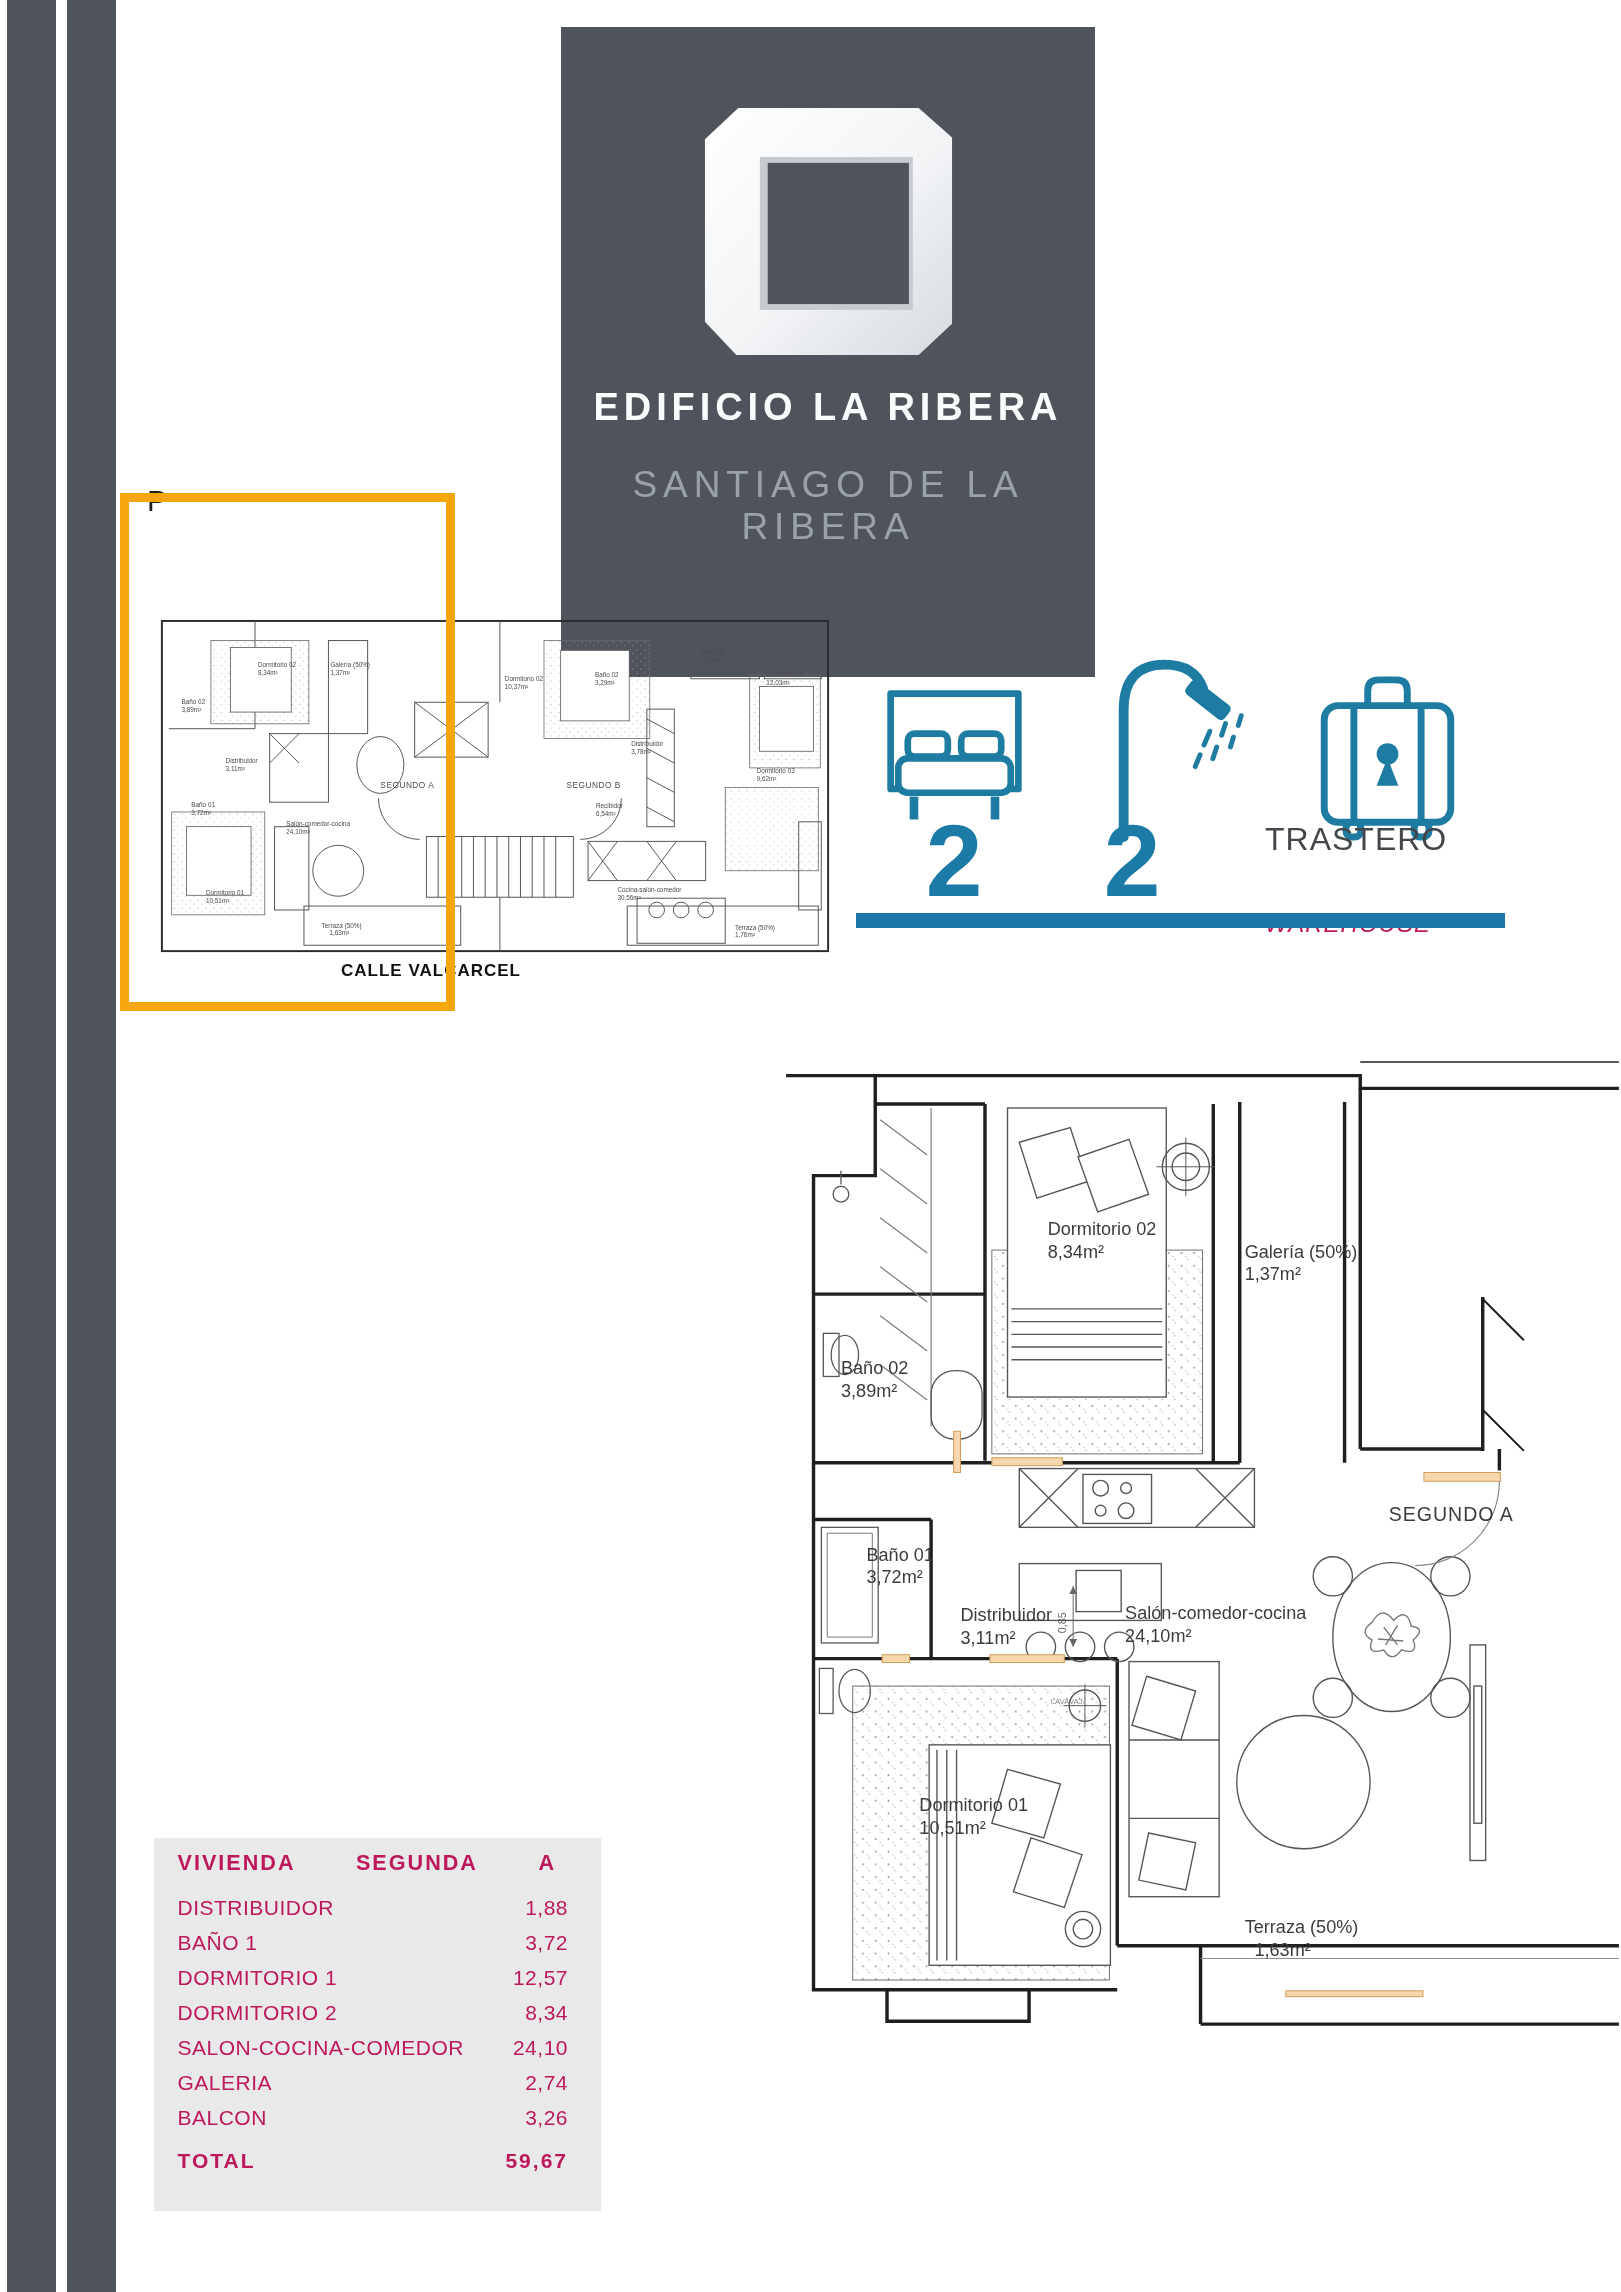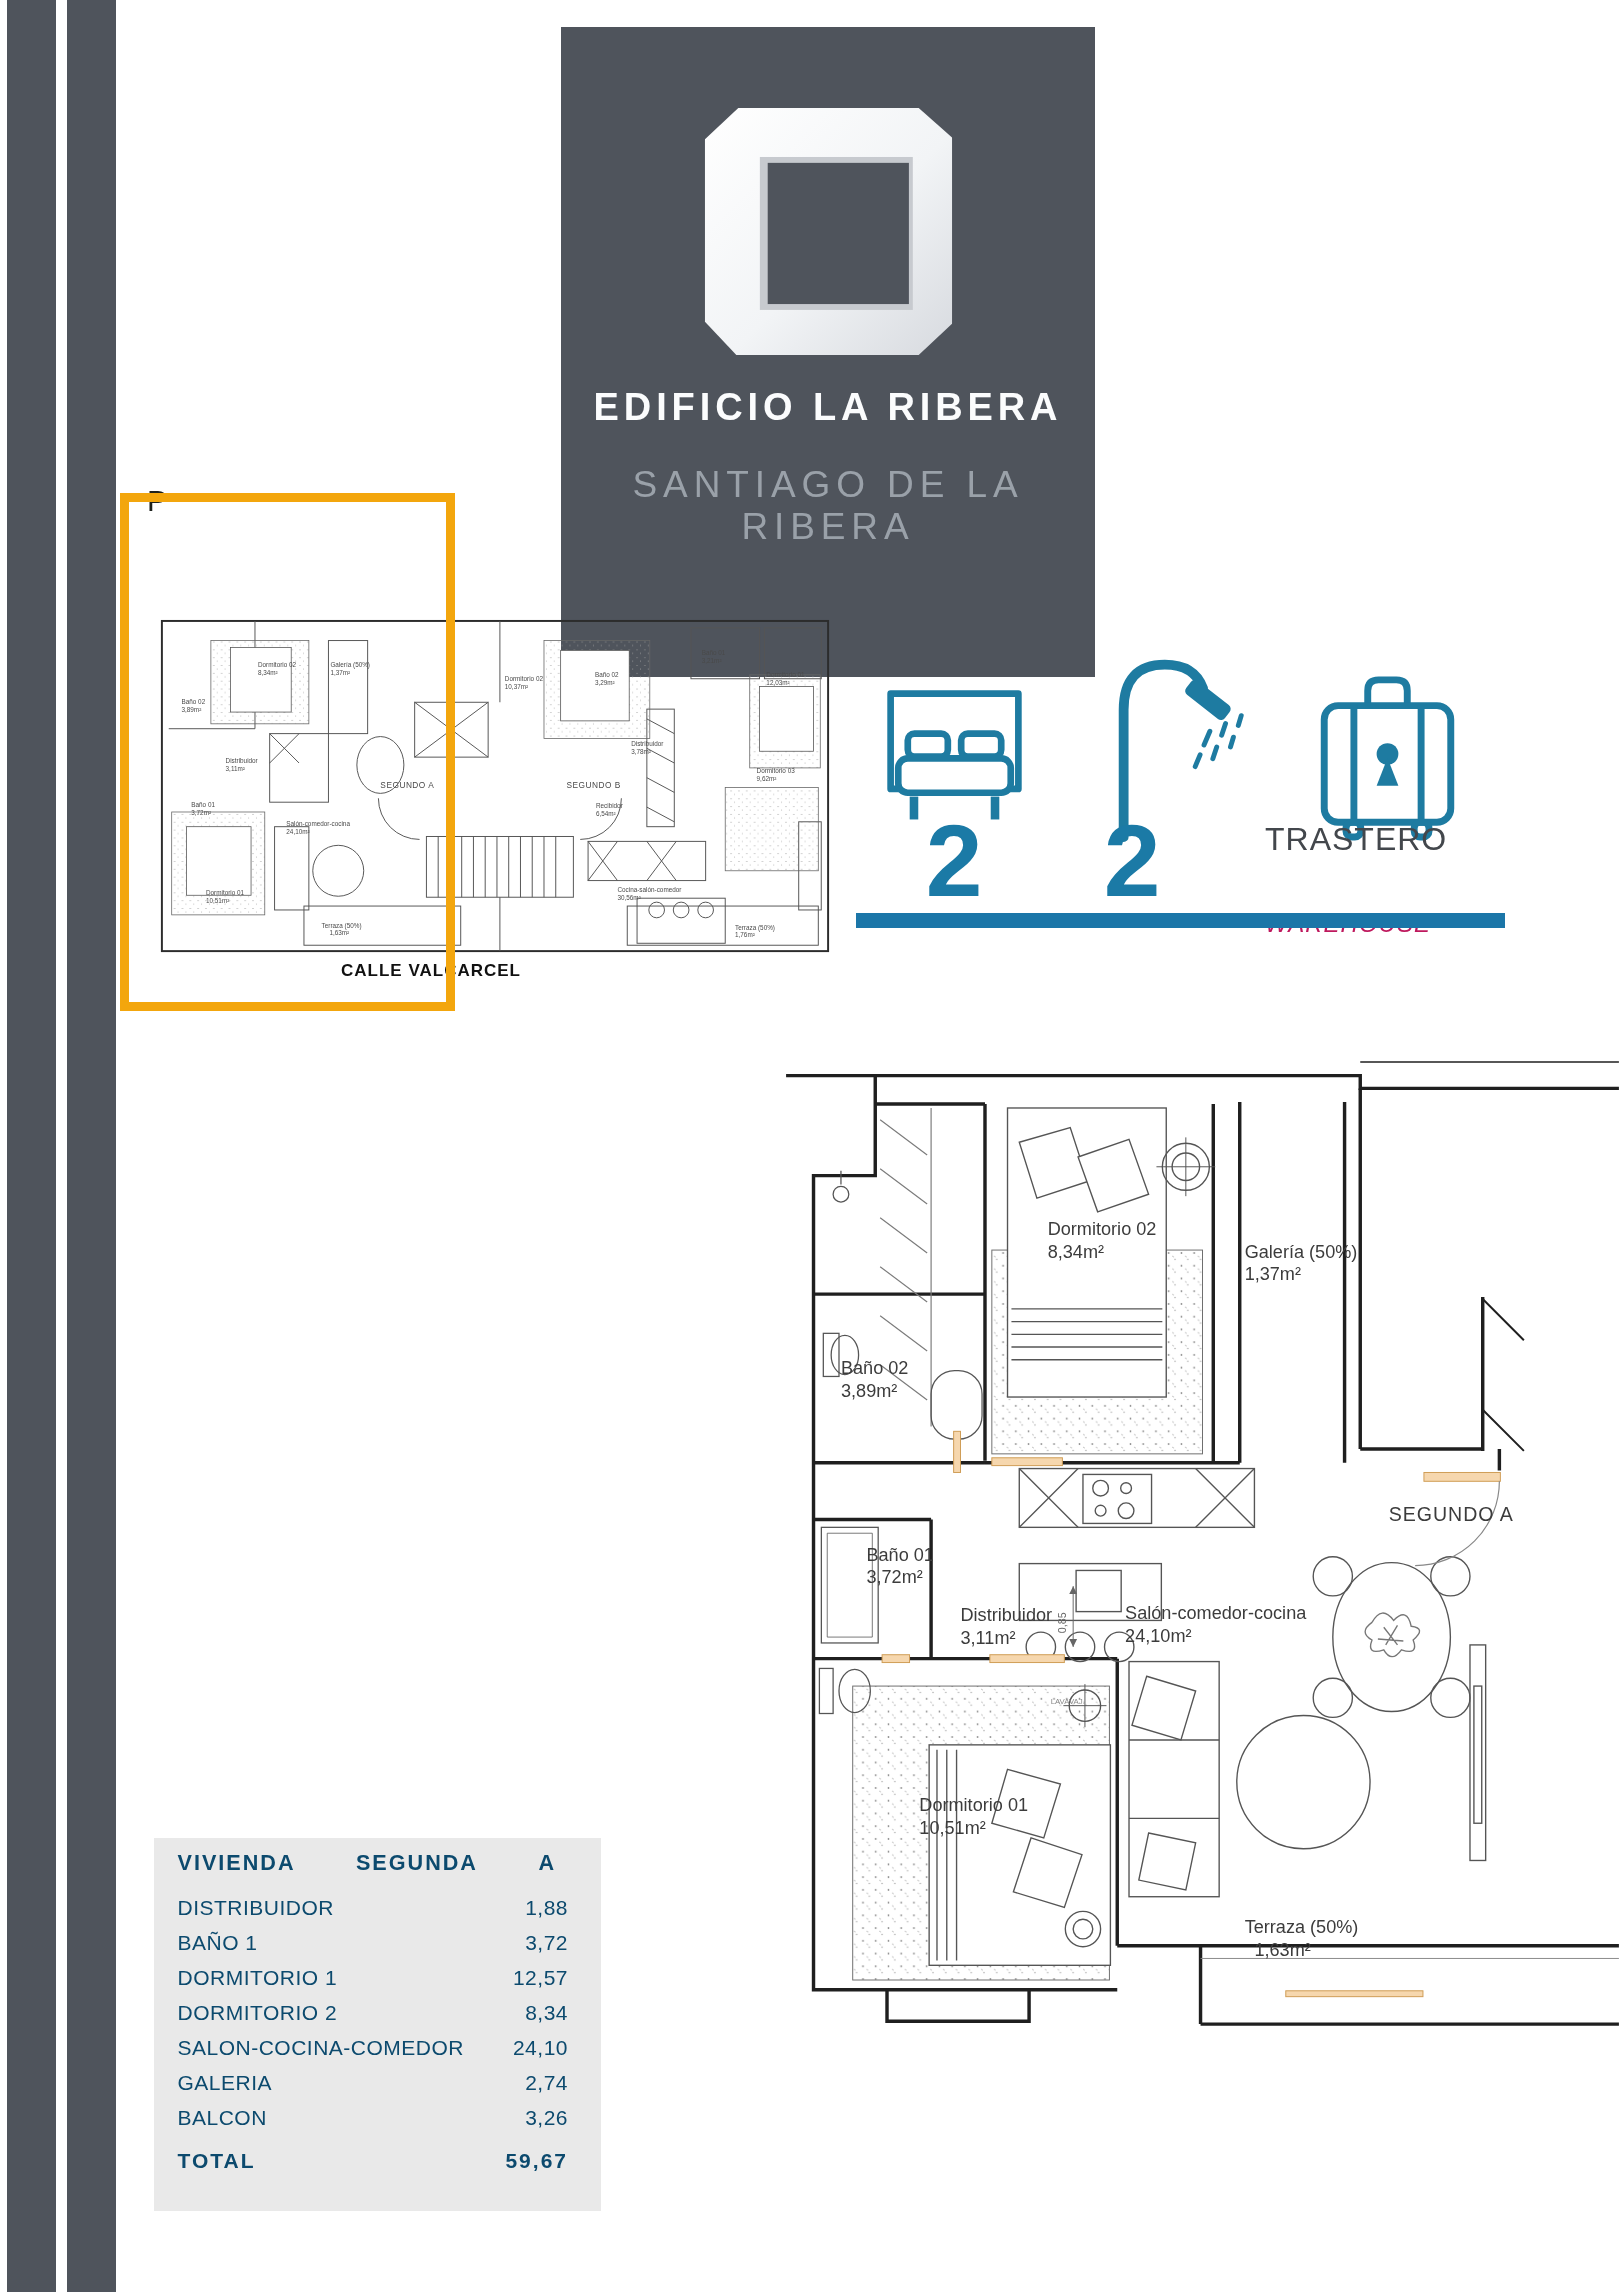--- a/index.html
+++ b/index.html
@@ -27,21 +27,21 @@
   .bigdigit { position:absolute; width:108px; text-align:center; font-size:102px; font-weight:bold;
     color:#1b7aa6; line-height:1; }
   #digit1 { left:900px; top:810px; }
   #digit2 { left:1078px; top:810px; }
   #trastero { position:absolute; left:1265px; top:821px; font-size:32px; letter-spacing:1px; color:#43474c; }
   #warehouse { position:absolute; left:1265px; top:910px; font-size:24px; font-style:italic;
     letter-spacing:1px; color:#be185d; }
   #tealrule { position:absolute; left:856px; top:913px; width:649px; height:14.7px; background:#1b76a8; }
   #bigplan { position:absolute; left:784px; top:1059px; width:837px; height:970px; }
   #areatable { position:absolute; left:154px; top:1838px; width:447px; height:373px;
-    background:#e9e9e9; padding:11.8px 0 0 0; color:#0c4a6e; }
+    background:#e9e9e9; padding:11.8px 0 0 0; color:#be185d; }
   .thead { display:flex; justify-content:space-between; padding:0 45px 0 23.5px;
     font-size:21.6px; font-weight:bold; letter-spacing:2px; height:29px; }
   .trows { margin-top:11.8px; }
   .trow { display:flex; justify-content:space-between; padding:0 33px 0 23.5px;
     font-size:21px; letter-spacing:0.5px; height:35px; align-items:center; }
   .trow.total { margin-top:7.8px; font-weight:bold; letter-spacing:2px; }
   svg text { font-family:"Liberation Sans", sans-serif; }
   .planlabel { fill:#3c3c3c; font-size:18.5px; }
   .planlabel2 { fill:#3c3c3c; font-size:20px; letter-spacing:1px; }
   .minilabel { fill:#4a4a4a; font-size:6.5px; }

